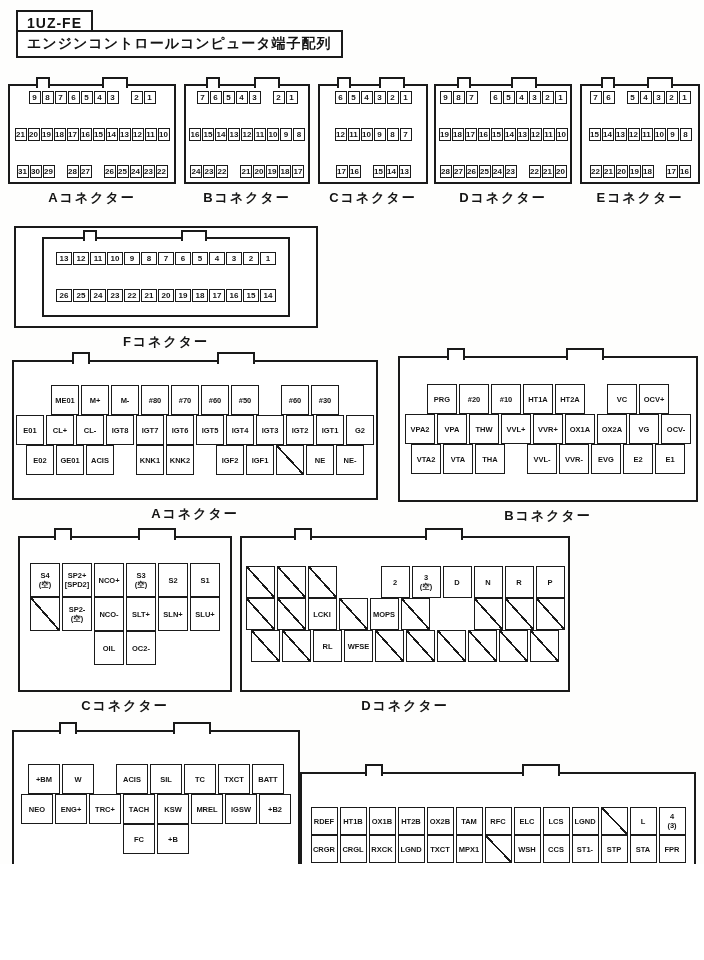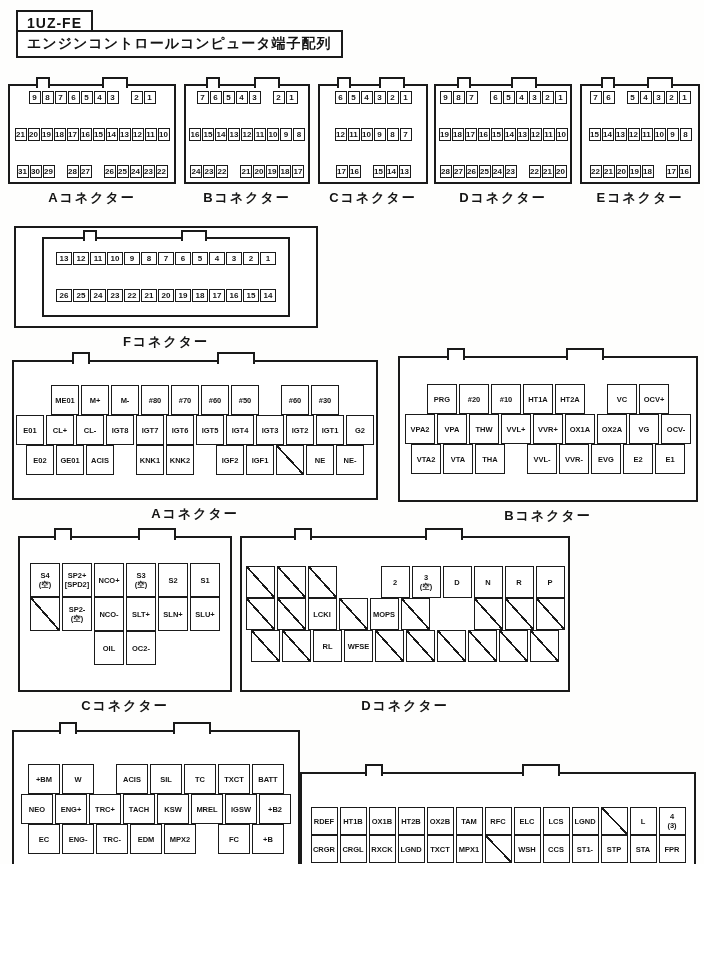--- a/index.html
+++ b/index.html
@@ -559,27 +559,20 @@
             <div class="cell">TRC+</div>
             <div class="cell">TACH</div>
             <div class="cell">KSW</div>
             <div class="cell">MREL</div>
             <div class="cell">IGSW</div>
             <div class="cell">+B2</div>
           </div>
         </div>
         <div class="row">
           <div class="grp">
-            <div class="cell">EC</div>
-            <div class="cell">ENG-</div>
-            <div class="cell">TRC-</div>
-            <div class="cell">EDM</div>
-            <div class="cell">MPX2</div>
-          </div>
-          <div class="grp">
             <div class="cell">FC</div>
             <div class="cell">+B</div>
           </div>
         </div>
       </div>
     <div class="clabel">Eコネクター</div>
   </div>
   <div class="conn term" id="termF">
     <div class="housing">
         <div class="row">

